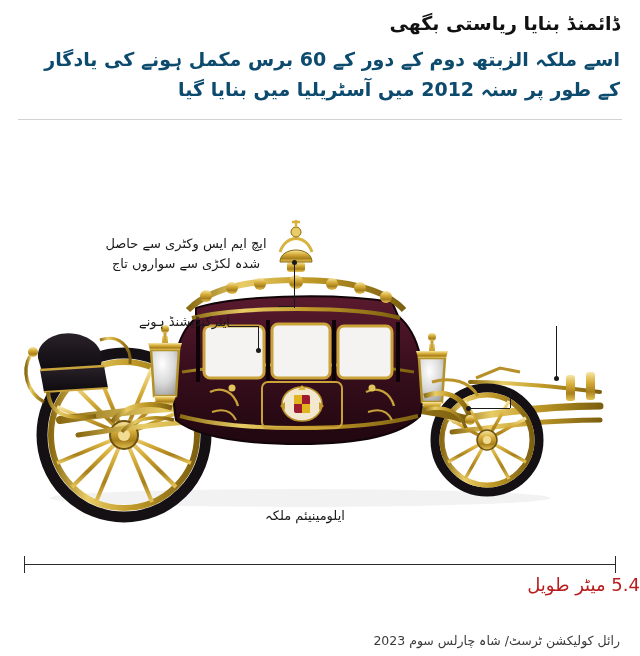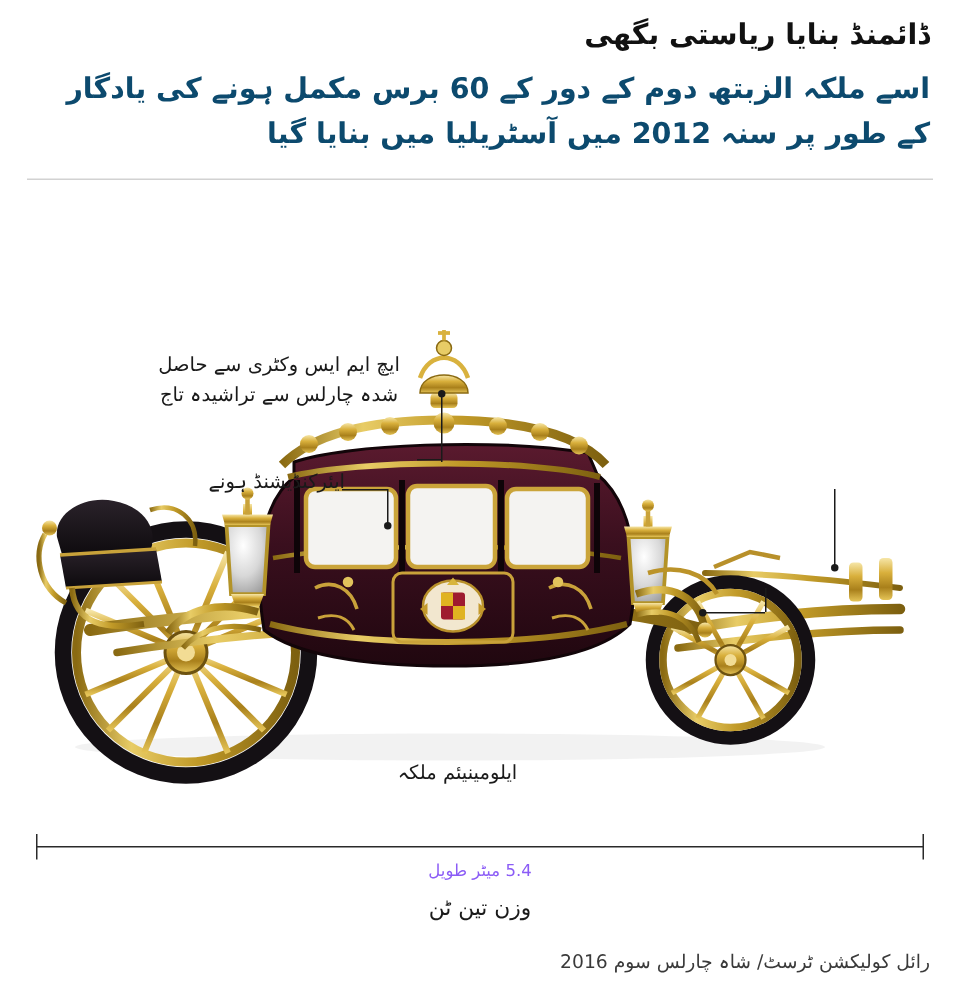--- a/index.html
+++ b/index.html
@@ -96,24 +96,23 @@
   .measure .cap {
     position: absolute;
     top: 6px;
     width: 1px; height: 17px;
     background: #2a2a2a;
   }
   .measure .len {
     position: absolute;
     top: 24px;
     width: 100%;
-    text-align: center;
-    font-size: 11px;
-    direction: rtl;
-    color: #8b5cf6;
+    font-size: 18px;
+    direction: rtl;
+    color: #b91c1c;
   }
   .measure .wt {
     position: absolute;
     top: 48px;
     width: 100%;
     text-align: center;
     font-size: 14.5px;
     direction: rtl;
     color: #1a1a1a;
   }
@@ -327,21 +326,21 @@
       </g>
 
       <g>
         <path d="M172 288 C 146 280, 124 286, 112 302" stroke="url(#gGold2)" stroke-width="5" fill="none"></path>
         <path d="M174 300 C 150 294, 132 300, 122 312" stroke="url(#gGold2)" stroke-width="3.5" fill="none"></path>
       </g>
     </svg>
   </div>
 
   <div class="callout center" style="left:96px; top:114px; width:180px;">
-    <span>ایچ ایم ایس وکٹری سے حاصل شدہ چارلس سے تراشیدہ تاج</span>
+    <span>ایچ ایم ایس وکٹری سے حاصل شدہ لکڑی سے سواروں تاج</span>
   </div>
   <div class="leader h" style="left:278px; top:186px; width:16px;"></div>
   <div class="leader v" style="left:294px; top:144px; height:44px;"></div>
   <div class="dot" style="left:292px; top:140px;"></div>
 
   <div class="leader v" style="left:556px; top:206px; height:52px;"></div>
   <div class="dot" style="left:554px; top:256px;"></div>
 
   <div class="callout" style="left:40px; top:192px; width:190px;">
     <span>ایئرکنڈیشنڈ ہونے</span>
@@ -357,16 +356,15 @@
   <div class="callout center" style="left:210px; top:386px; width:190px;">
     <span>ایلومینیئم ملکہ</span>
   </div>
 </div>
 
 <div class="measure">
   <div class="bar"></div>
   <div class="cap" style="left:24px;"></div>
   <div class="cap" style="right:24px;"></div>
   <div class="len">5.4 میٹر طویل</div>
-  <div class="wt">وزن تین ٹن</div>
 </div>
 
-<div class="footer">رائل کولیکشن ٹرسٹ/ شاہ چارلس سوم 2016</div>
+<div class="footer">رائل کولیکشن ٹرسٹ/ شاہ چارلس سوم 2023</div>
 
 </body></html>

